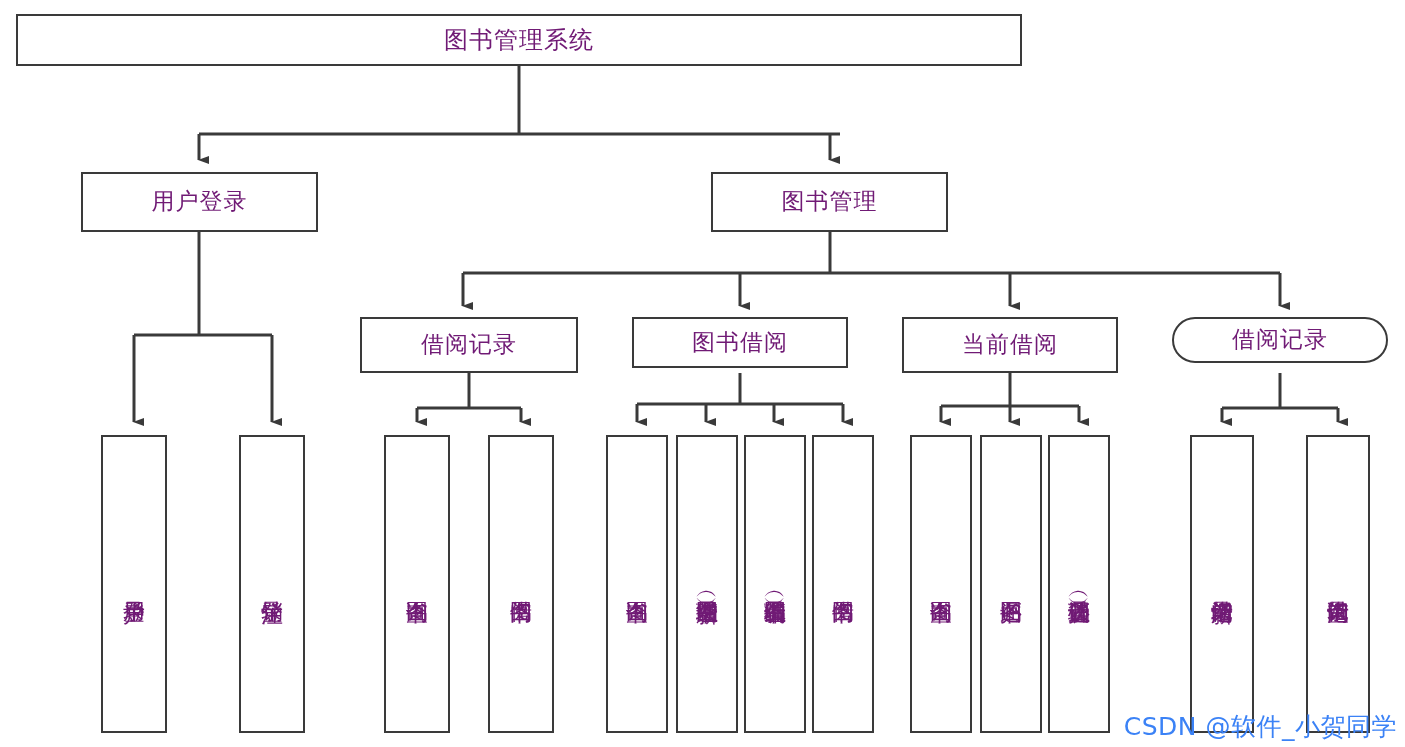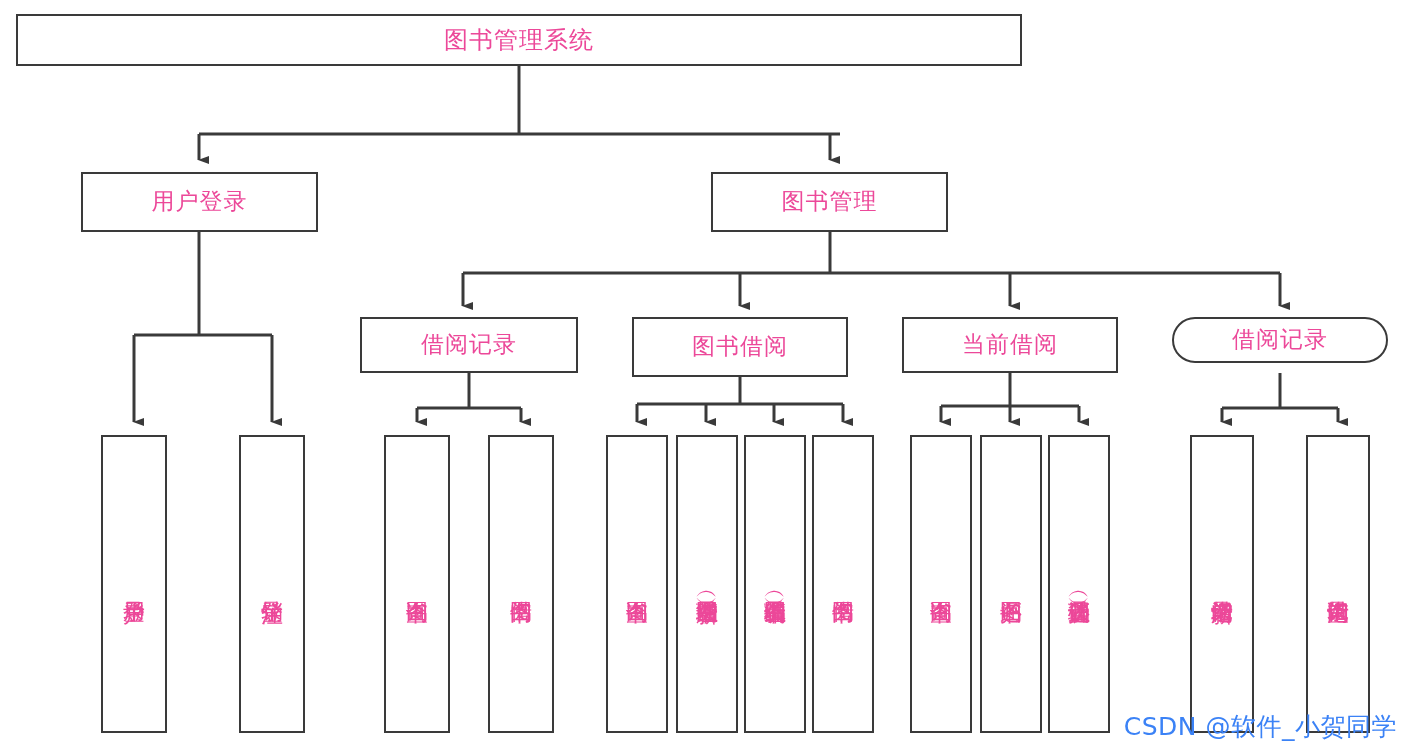--- a/index.html
+++ b/index.html
@@ -27,21 +27,21 @@
     pointer-events: none;
   }
   .node {
     position: absolute;
     box-sizing: border-box;
     border: 2px solid #3a3a3a;
     background: #ffffff;
     display: flex;
     align-items: center;
     justify-content: center;
-    color: #ec4899;
+    color: #701a75;
   }
   .node.horizontal {
     font-size: 23px;
     letter-spacing: 1px;
     line-height: 1.2;
   }
   .node.vertical {
     font-size: 22px;
     line-height: 1.18;
     letter-spacing: 0px;
@@ -132,21 +132,21 @@
   </div>
 
   <div class="node horizontal" style="left:81px; top:172px; width:237px; height:60px;">
     <span>用户登录</span>
   </div>
 
   <div class="node horizontal" style="left:360px; top:317px; width:218px; height:56px;">
     <span>借阅记录</span>
   </div>
 
-  <div class="node horizontal" style="left:632px; top:317px; width:216px; height:60px;">
+  <div class="node horizontal" style="left:632px; top:317px; width:216px; height:51px;">
     <span>图书借阅</span>
   </div>
 
   <div class="node horizontal" style="left:902px; top:317px; width:216px; height:56px;text-align:center;">
     <span>当前借阅</span>
   </div>
 
   <div class="node horizontal" style="left:1172px; top:317px; width:216px; height:46px;border-radius:23px;">
     <span>借阅记录</span>
   </div>

